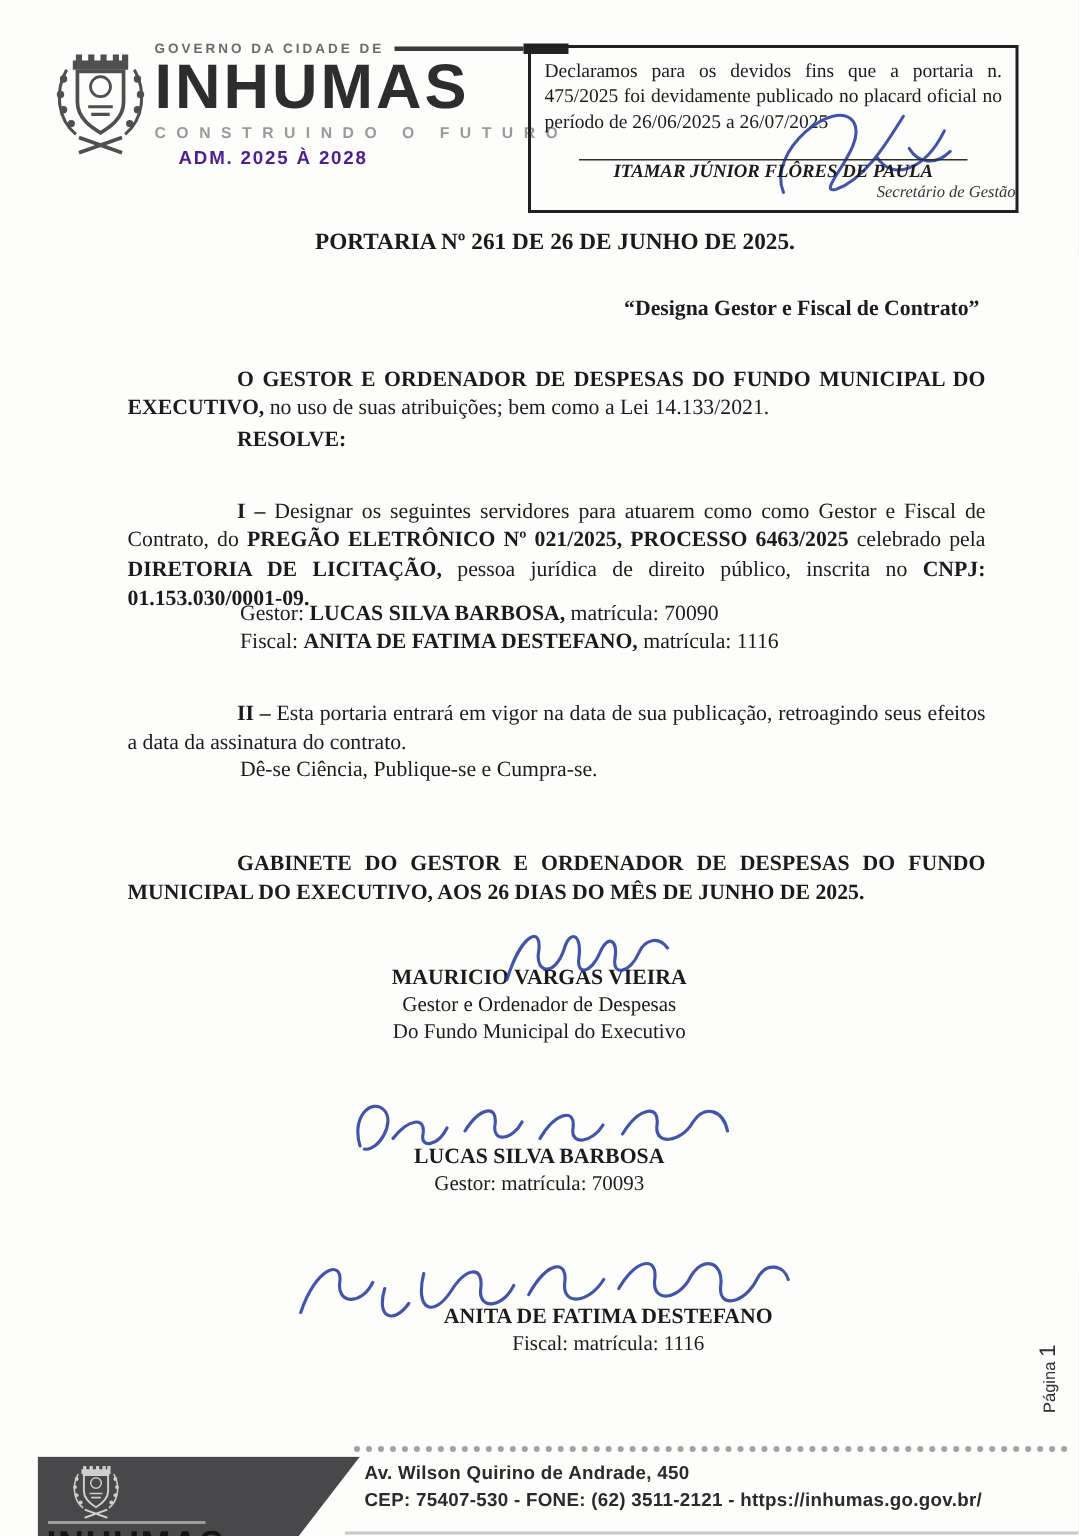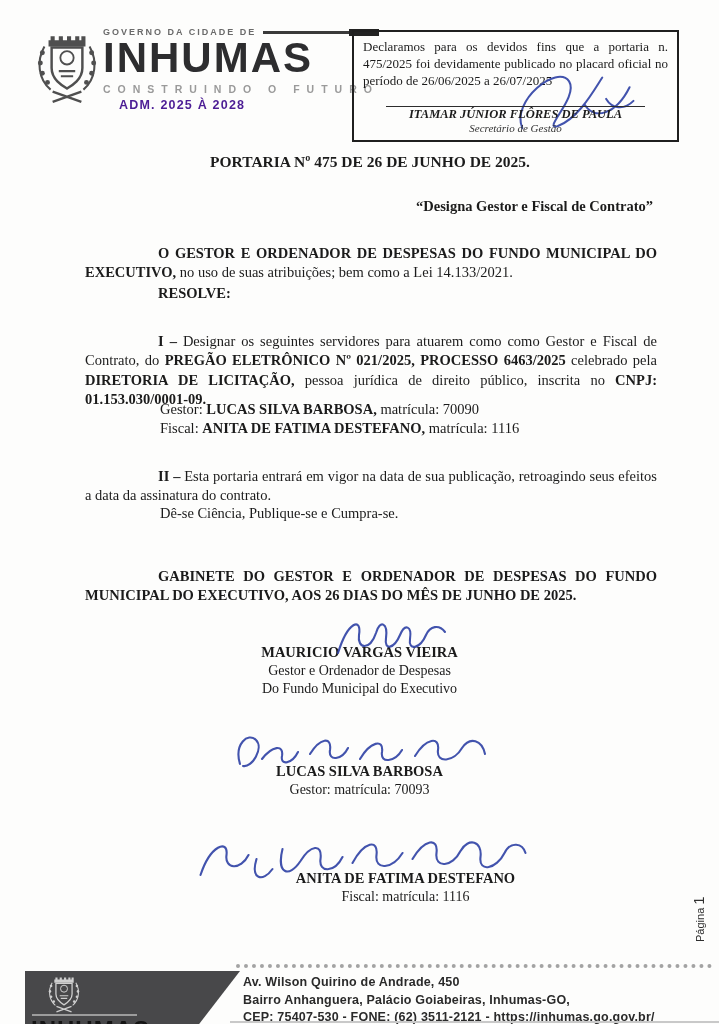--- a/index.html
+++ b/index.html
@@ -18,21 +18,21 @@
   .logo-adm{font-size:12.5px;font-weight:bold;letter-spacing:1.2px;color:#4c1d95;margin:3px 0 0 16px;}
 
   
   .decl-box{position:absolute;left:352px;top:30px;width:327px;height:112px;
             border:2px solid #1f1f1f;box-sizing:border-box;padding:6px 9px 0 9px;
             font-size:13px;line-height:17px;text-align:justify;}
   .decl-sig{position:absolute;right:28px;top:26px;width:150px;height:78px;pointer-events:none;}
   .decl-line{position:absolute;left:32px;right:32px;bottom:33px;border-top:1.5px solid #2c2c2c;}
   .decl-name{position:absolute;left:0;bottom:17px;width:100%;text-align:center;
              font-weight:bold;font-style:italic;font-size:12.5px;}
-  .decl-role{position:absolute;left:0;bottom:3px;width:100%;text-align:center;
+  .decl-role{position:absolute;left:0;bottom:3px;width:100%;text-align:right;
              font-style:italic;font-size:11px;color:#333;}
 
   
   .doc-title{position:absolute;left:85px;top:153px;width:570px;text-align:center;
              font-weight:bold;font-size:15.5px;}
   .doc-subtitle{position:absolute;left:88px;top:198px;width:565px;text-align:right;
                 font-weight:bold;font-size:14.5px;}
   .para{position:absolute;left:85px;width:572px;font-size:14.5px;line-height:19.5px;
         text-align:justify;text-indent:73px;}
   .p1{top:229px;}
@@ -115,21 +115,21 @@
   <div class="decl-box">
     <span>Declaramos para os devidos fins que a portaria n. 475/2025 foi devidamente publicado no placard oficial no período de 26/06/2025 a 26/07/2025</span>
     <svg class="sig decl-sig" viewBox="0 0 150 80">
       <path d="M22,72 C10,44 58,6 70,24 C80,40 42,74 58,70 C80,62 96,32 104,20 M86,48 C96,64 118,58 132,30 M108,42 C114,52 126,54 136,44"></path>
     </svg>
     <div class="decl-line"></div>
     <div class="decl-name">ITAMAR JÚNIOR FLÔRES DE PAULA</div>
     <div class="decl-role">Secretário de Gestão</div>
   </div>
 
-  <div class="doc-title">PORTARIA Nº 475 DE 26 DE JUNHO DE 2025.</div>
+  <div class="doc-title">PORTARIA Nº 261 DE 26 DE JUNHO DE 2025.</div>
   <div class="doc-subtitle">“Designa Gestor e Fiscal de Contrato”</div>
 
   <p class="para p1"><span class="b">O GESTOR E ORDENADOR DE DESPESAS DO FUNDO MUNICIPAL DO EXECUTIVO,</span><span> no uso de suas atribuições; bem como a Lei 14.133/2021.</span></p>
 
   <div class="resolve">RESOLVE:</div>
 
   <p class="para item1"><span class="b">I – </span><span>Designar os seguintes servidores para atuarem como como Gestor e Fiscal de Contrato, do </span><span class="b">PREGÃO ELETRÔNICO Nº 021/2025, PROCESSO 6463/2025</span><span> celebrado pela </span><span class="b">DIRETORIA DE LICITAÇÃO,</span><span> pessoa jurídica de direito público, inscrita no </span><span class="b">CNPJ: 01.153.030/0001-09.</span></p>
 
   <div class="servers">
     <div><span>Gestor: </span><span class="b">LUCAS SILVA BARBOSA,</span><span> matrícula: 70090</span></div>
@@ -163,21 +163,20 @@
     <svg class="sig scribble scr3" viewBox="0 0 340 54">
       <path d="M8,44 C18,14 36,8 34,24 C32,38 48,40 56,24 M64,28 C58,48 70,52 80,38 M90,18 C84,42 96,48 108,30 C118,14 130,12 128,28 C126,42 142,42 150,26 M160,32 C172,10 186,8 184,24 C182,40 200,38 210,22 M220,28 C232,8 246,6 244,22 C242,38 260,36 268,20 C276,6 290,10 288,26 C286,42 304,38 312,22 C318,10 330,12 333,22"></path>
     </svg>
     <div class="sig-name">ANITA DE FATIMA DESTEFANO</div>
     <div>Fiscal: matrícula: 1116</div>
   </div>
 
   <div class="footer-dots"></div>
   <div class="footer-addr">
     <div>Av. Wilson Quirino de Andrade, 450</div>
-    <div>Bairro Anhanguera, Palácio Goiabeiras, Inhumas-GO,</div>
     <div>CEP: 75407-530 - FONE: (62) 3511-2121 - https://inhumas.go.gov.br/</div>
   </div>
   <div class="footer-block">
     <svg class="footer-crest" viewBox="0 0 64 78">
         <use href="#crest"></use>
       </svg>
     <div class="footer-logo-line"></div>
     <div class="footer-logo-name">INHUMAS</div>
   </div>
   <div class="footer-hairline"></div>

